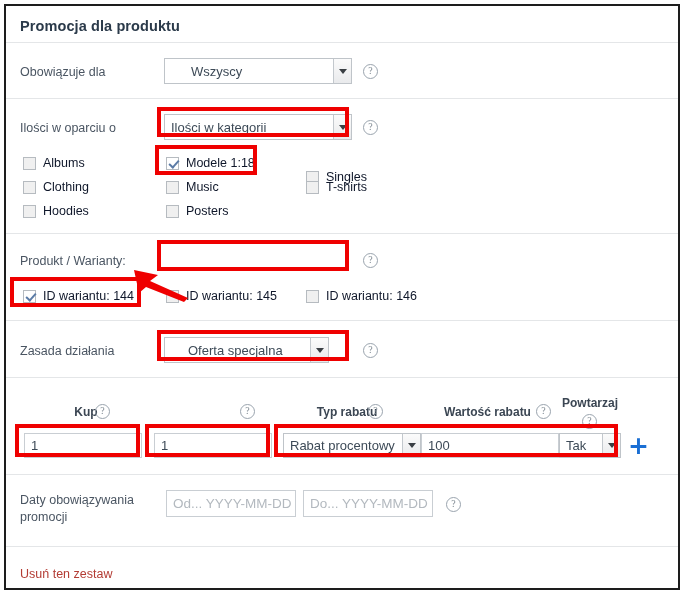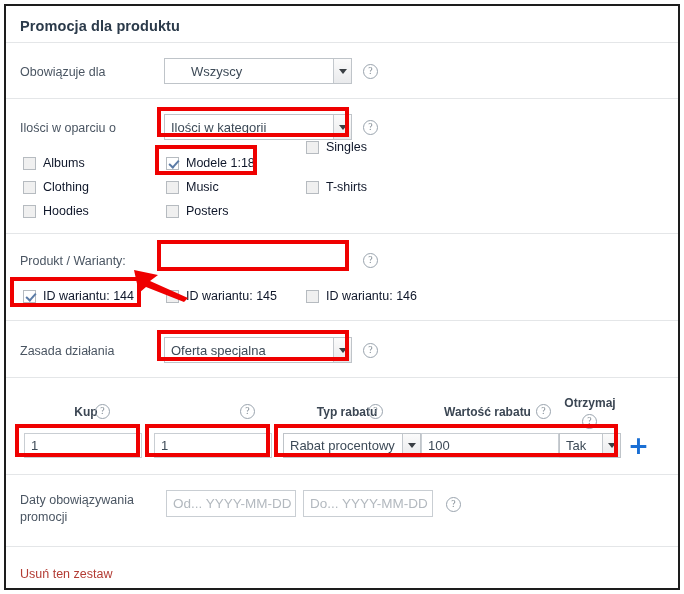--- a/index.html
+++ b/index.html
@@ -260,21 +260,21 @@
       </div>
       <div class="cbx" style="left:160px; top:174px;">
         <span class="box"></span>
         <span>Music</span>
       </div>
       <div class="cbx" style="left:160px; top:198px;">
         <span class="box"></span>
         <span>Posters</span>
       </div>
 
-      <div class="cbx" style="left:300px; top:134px;">
+      <div class="cbx" style="left:300px; top:164px;">
         <span class="box"></span>
         <span>Singles</span>
       </div>
       <div class="cbx" style="left:300px; top:174px;">
         <span class="box"></span>
         <span>T-shirts</span>
       </div>
 
       <div class="divider" style="top:227px;"></div>
 
@@ -295,21 +295,21 @@
       </div>
       <div class="cbx" style="left:300px; top:283px;">
         <span class="box"></span>
         <span>ID wariantu: 146</span>
       </div>
 
       <div class="divider" style="top:314px;"></div>
 
       <div class="row-label" style="left:14px; top:337px;">Zasada działania</div>
 
-      <div class="select" style="left:158px; top:331px; width:188px; height:26px;">
+      <div class="select" style="left:158px; top:331px; width:165px; height:26px;padding-left:17px;">
         <div class="sel-text">Oferta specjalna</div>
         <div class="sel-btn"></div>
       </div>
 
       <div class="help" style="left:357px; top:337px;">
         <span>?</span>
       </div>
 
       <div class="divider" style="top:371px;"></div>
 
@@ -332,21 +332,21 @@
       </div>
 
       <div class="th" style="left:424px; top:399px; width:115px;">
         <span>Wartość rabatu</span>
       </div>
       <div class="help" style="left:530px; top:398px;">
         <span>?</span>
       </div>
 
       <div class="th" style="left:548px; top:390px; width:72px;">
-        <span>Otrzymaj</span>
+        <span>Powtarzaj</span>
       </div>
       <div class="help" style="left:576px; top:408px;">
         <span>?</span>
       </div>
 
       <div class="tinput" style="left:18px; top:427px; width:118px; height:25px;">1</div>
 
       <div class="tinput" style="left:148px; top:427px; width:118px; height:25px;">1</div>
 
       <div class="select" style="left:277px; top:427px; width:138px; height:25px;">

